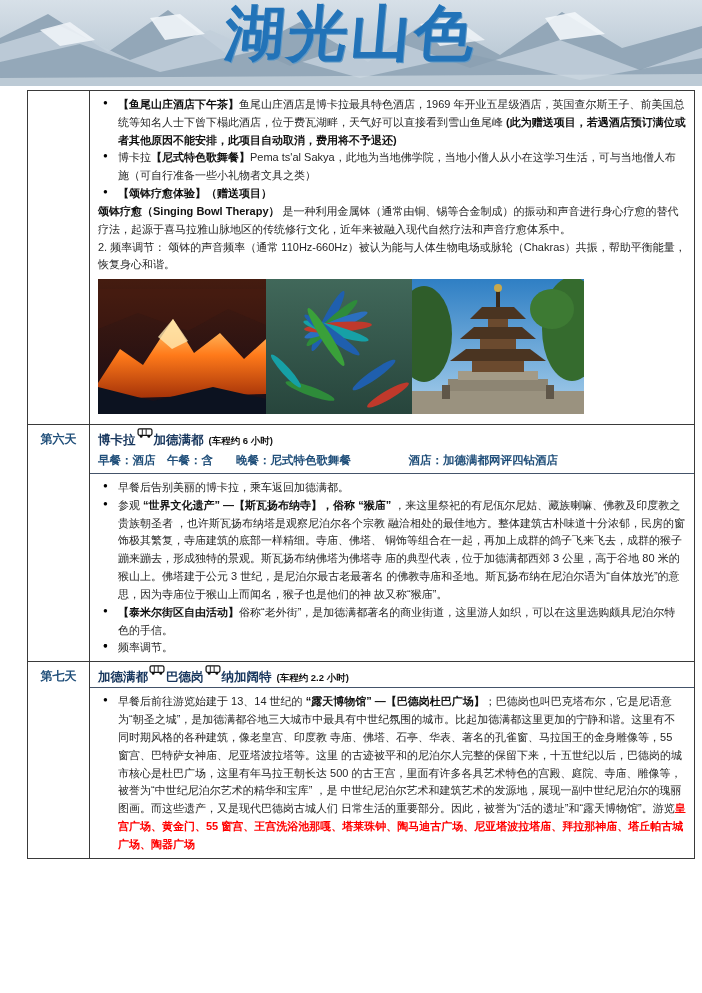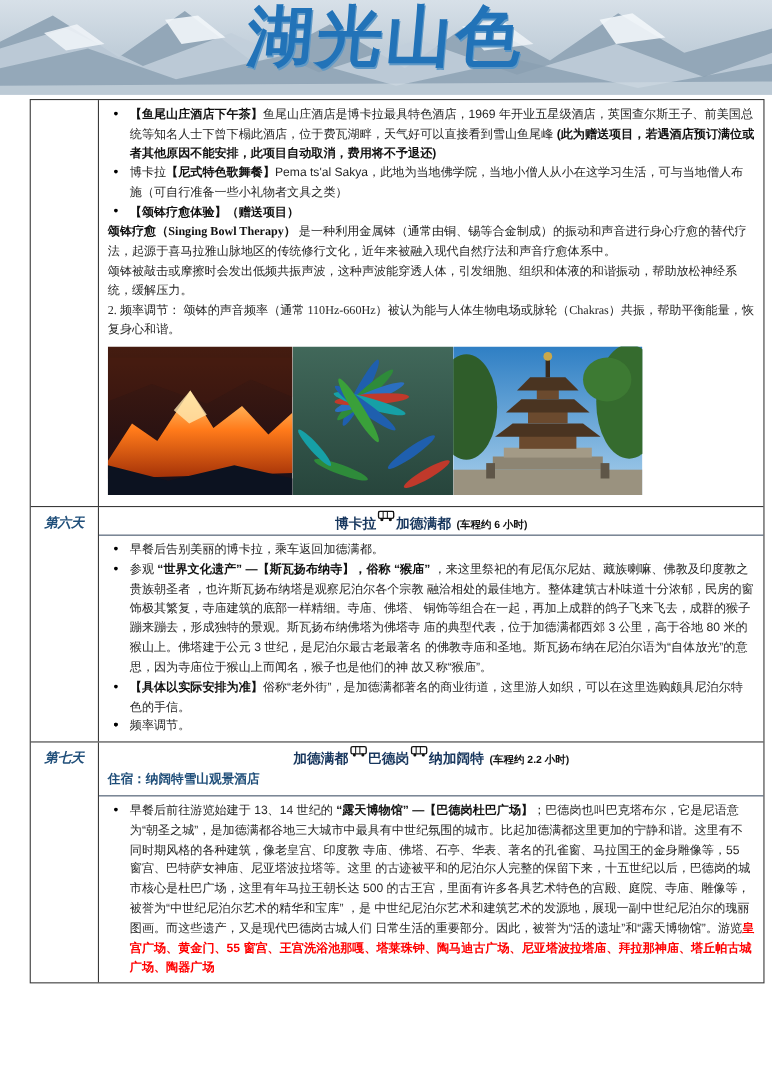--- a/index.html
+++ b/index.html
@@ -23,31 +23,31 @@
   .itable {
     position:absolute; top:90px; left:27px; width:668px;
     border:1.5px solid #3a3a3a; box-sizing:border-box;
     font-size:11px; line-height:1.62;
   }
   .trow { display:flex; border-bottom:1px solid #3a3a3a; }
   .trow:last-child { border-bottom:none; }
   .daycell {
     width:62px; flex:0 0 62px; border-right:1px solid #3a3a3a;
     text-align:center; padding-top:5px; box-sizing:border-box;
-    font-weight:bold; font-size:12px; color:#1F4E79;font-style:italic;
+    font-weight:bold; font-size:12px; color:#1F4E79;
   }
   .ccell { flex:1; min-width:0; }
   .body-block { padding:5px 8px 4px 8px; }
   .bullet { position:relative; padding-left:20px; margin:0; }
   .bullet .dot { position:absolute; left:5px; top:1px; font-size:8px; color:#000; }
-  .plain { padding-left:0;font-family:Liberation Serif, serif; }
+  .plain { padding-left:0; }
   .seg-b { font-weight:bold; color:#111; }
   
   .day-header { padding:3px 8px 0 8px; border-bottom:1px solid #44546A; }
-  .route-line { font-weight:bold; font-size:12.5px; color:#17365D;text-align:center; }
+  .route-line { font-weight:bold; font-size:12.5px; color:#17365D; }
   .route-note { font-size:9.5px; color:#111; margin-left:5px; font-weight:bold; }
   .bus { vertical-align:6px; margin:0 1px; }
   .meal-line { color:#1F4E79; font-weight:bold; font-size:11.5px; padding:1px 0 3px 0; }
   .lodging-line { color:#1F4E79; font-weight:bold; font-size:11.5px; padding:0 0 4px 0; }
   
   .photos { display:flex; margin:5px 0 6px 0; }
   .photos svg { display:block; }
 </style>
 </head>
 <body>
@@ -78,21 +78,20 @@
   <div class="itable">
 
     <div class="trow">
       <div class="daycell"></div>
       <div class="ccell">
         <div class="body-block">
           <div class="bullet"><span class="dot">●</span><span><span class="seg-b">【鱼尾山庄酒店下午茶】</span><span>鱼尾山庄酒店是博卡拉最具特色酒店，1969 年开业五星级酒店，英国查尔斯王子、前美国总统等知名人士下曾下榻此酒店，位于费瓦湖畔，天气好可以直接看到雪山鱼尾峰 </span><span class="seg-b">(此为赠送项目，若遇酒店预订满位或者其他原因不能安排，此项目自动取消，费用将不予退还)</span></span></div>
           <div class="bullet"><span class="dot">●</span><span><span>博卡拉</span><span class="seg-b">【尼式特色歌舞餐】</span><span>Pema ts'al Sakya，此地为当地佛学院，当地小僧人从小在这学习生活，可与当地僧人布施（可自行准备一些小礼物者文具之类）</span></span></div>
           <div class="bullet"><span class="dot">●</span><span><span class="seg-b">【颂钵疗愈体验】（赠送项目）</span></span></div>
           <div class="plain"><span><span class="seg-b">颂钵疗愈（Singing Bowl Therapy）</span><span> 是一种利用金属钵（通常由铜、锡等合金制成）的振动和声音进行身心疗愈的替代疗法，起源于喜马拉雅山脉地区的传统修行文化，近年来被融入现代自然疗法和声音疗愈体系中。</span></span></div>
-          <div class="plain"><span><span>颂钵被敲击或摩擦时会发出低频共振声波，这种声波能穿透人体，引发细胞、组织和体液的和谐振动，帮助放松神经系统，缓解压力。</span></span></div>
           <div class="plain"><span><span>2. 频率调节：  颂钵的声音频率（通常 110Hz-660Hz）被认为能与人体生物电场或脉轮（Chakras）共振，帮助平衡能量，恢复身心和谐。</span></span></div>
 
           <div class="photos">
 
             <svg width="168" height="135" viewBox="0 0 168 135" preserveAspectRatio="none">
               <defs>
                 <linearGradient id="duskSky" x1="0" y1="0" x2="0" y2="1">
                   <stop offset="0" stop-color="#451c10"></stop>
                     <stop offset="0.6" stop-color="#2a1212"></stop>
                     <stop offset="1" stop-color="#15101c"></stop>
@@ -169,25 +168,26 @@
         <div class="day-header">
           <div class="route-line">
             <span>博卡拉</span><svg class="bus" width="16" height="10" viewBox="0 0 20 13">
                 <rect x="1" y="1" width="18" height="8.5" rx="2" fill="#fff" stroke="#111" stroke-width="1.6"></rect>
                 <line x1="6.5" y1="1.5" x2="6.5" y2="9" stroke="#111" stroke-width="1.2"></line>
                 <line x1="11.5" y1="1.5" x2="11.5" y2="9" stroke="#111" stroke-width="1.2"></line>
                 <circle cx="5" cy="11" r="1.8" fill="#111"></circle>
                 <circle cx="15" cy="11" r="1.8" fill="#111"></circle>
               </svg><span>加德满都</span><span class="route-note">(车程约 6 小时)</span>
           </div>
+          <div class="meal-line">早餐：酒店　午餐：含　　晚餐：尼式特色歌舞餐　　　　　酒店：加德满都网评四钻酒店</div>
         </div>
         <div class="body-block">
           <div class="bullet"><span class="dot">●</span><span><span>早餐后告别美丽的博卡拉，乘车返回加德满都。</span></span></div>
           <div class="bullet"><span class="dot">●</span><span><span>参观 </span><span class="seg-b">“世界文化遗产” —【斯瓦扬布纳寺】，俗称 “猴庙”</span><span> ，来这里祭祀的有尼佤尔尼姑、藏族喇嘛、佛教及印度教之贵族朝圣者 ，也许斯瓦扬布纳塔是观察尼泊尔各个宗教 融洽相处的最佳地方。整体建筑古朴味道十分浓郁，民房的窗饰极其繁复，寺庙建筑的底部一样精细。寺庙、佛塔、 铜饰等组合在一起，再加上成群的鸽子飞来飞去，成群的猴子蹦来蹦去，形成独特的景观。斯瓦扬布纳佛塔为佛塔寺 庙的典型代表，位于加德满都西郊 3 公里，高于谷地 80 米的猴山上。佛塔建于公元 3 世纪，是尼泊尔最古老最著名 的佛教寺庙和圣地。斯瓦扬布纳在尼泊尔语为“自体放光”的意思，因为寺庙位于猴山上而闻名，猴子也是他们的神 故又称“猴庙”。</span></span></div>
-          <div class="bullet"><span class="dot">●</span><span><span class="seg-b">【具体以实际安排为准】</span><span>俗称“老外街”，是加德满都著名的商业街道，这里游人如织，可以在这里选购颇具尼泊尔特色的手信。</span></span></div>
+          <div class="bullet"><span class="dot">●</span><span><span class="seg-b">【泰米尔街区自由活动】</span><span>俗称“老外街”，是加德满都著名的商业街道，这里游人如织，可以在这里选购颇具尼泊尔特色的手信。</span></span></div>
           <div class="bullet"><span class="dot">●</span></div>
           <div class="bullet"><span class="dot">●</span><span><span>频率调节。</span></span></div>
         </div>
       </div>
     </div>
 
     <div class="trow">
       <div class="daycell">第七天</div>
       <div class="ccell">
         <div class="day-header">
@@ -199,21 +199,20 @@
                 <circle cx="5" cy="11" r="1.8" fill="#111"></circle>
                 <circle cx="15" cy="11" r="1.8" fill="#111"></circle>
               </svg><span>巴德岗</span><svg class="bus" width="16" height="10" viewBox="0 0 20 13">
                 <rect x="1" y="1" width="18" height="8.5" rx="2" fill="#fff" stroke="#111" stroke-width="1.6"></rect>
                 <line x1="6.5" y1="1.5" x2="6.5" y2="9" stroke="#111" stroke-width="1.2"></line>
                 <line x1="11.5" y1="1.5" x2="11.5" y2="9" stroke="#111" stroke-width="1.2"></line>
                 <circle cx="5" cy="11" r="1.8" fill="#111"></circle>
                 <circle cx="15" cy="11" r="1.8" fill="#111"></circle>
               </svg><span>纳加阔特</span><span class="route-note">(车程约 2.2 小时)</span>
           </div>
-          <div class="lodging-line">住宿：纳阔特雪山观景酒店</div>
         </div>
         <div class="body-block">
           <div class="bullet"><span class="dot">●</span><span><span>早餐后前往游览始建于 13、14 世纪的 </span><span class="seg-b">“露天博物馆” —【巴德岗杜巴广场】</span><span>；巴德岗也叫巴克塔布尔，它是尼语意为“朝圣之城”，是加德满都谷地三大城市中最具有中世纪氛围的城市。比起加德满都这里更加的宁静和谐。这里有不同时期风格的各种建筑，像老皇宫、印度教 寺庙、佛塔、石亭、华表、著名的孔雀窗、马拉国王的金身雕像等，55 窗宫、巴特萨女神庙、尼亚塔波拉塔等。这里 的古迹被平和的尼泊尔人完整的保留下来，十五世纪以后，巴德岗的城市核心是杜巴广场，这里有年马拉王朝长达 500 的古王宫，里面有许多各具艺术特色的宫殿、庭院、寺庙、雕像等，被誉为“中世纪尼泊尔艺术的精华和宝库” ，是 中世纪尼泊尔艺术和建筑艺术的发源地，展现一副中世纪尼泊尔的瑰丽图画。而这些遗产，又是现代巴德岗古城人们 日常生活的重要部分。因此，被誉为“活的遗址”和“露天博物馆”。游览</span><span class="seg-b" style="color: rgb(255, 0, 0);">皇宫广场、黄金门、55 窗宫、王宫洗浴池那嘎、塔莱珠钟、陶马迪古广场、尼亚塔波拉塔庙、拜拉那神庙、塔丘帕古城广场、陶器广场</span></span></div>
         </div>
       </div>
     </div>
 
   </div>
 </div>
 

